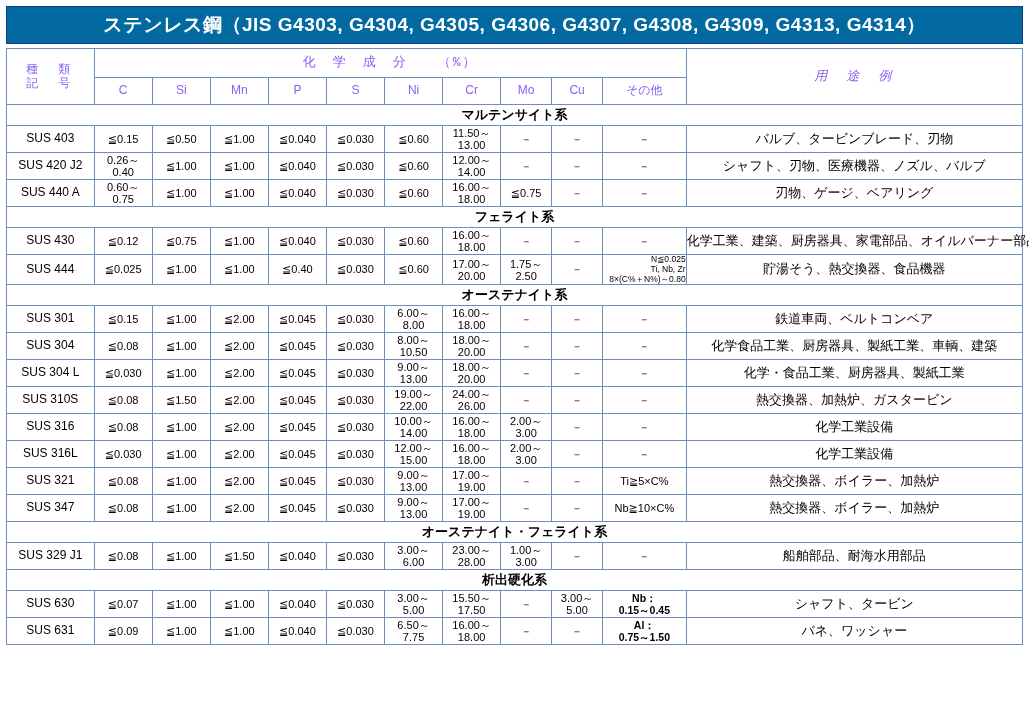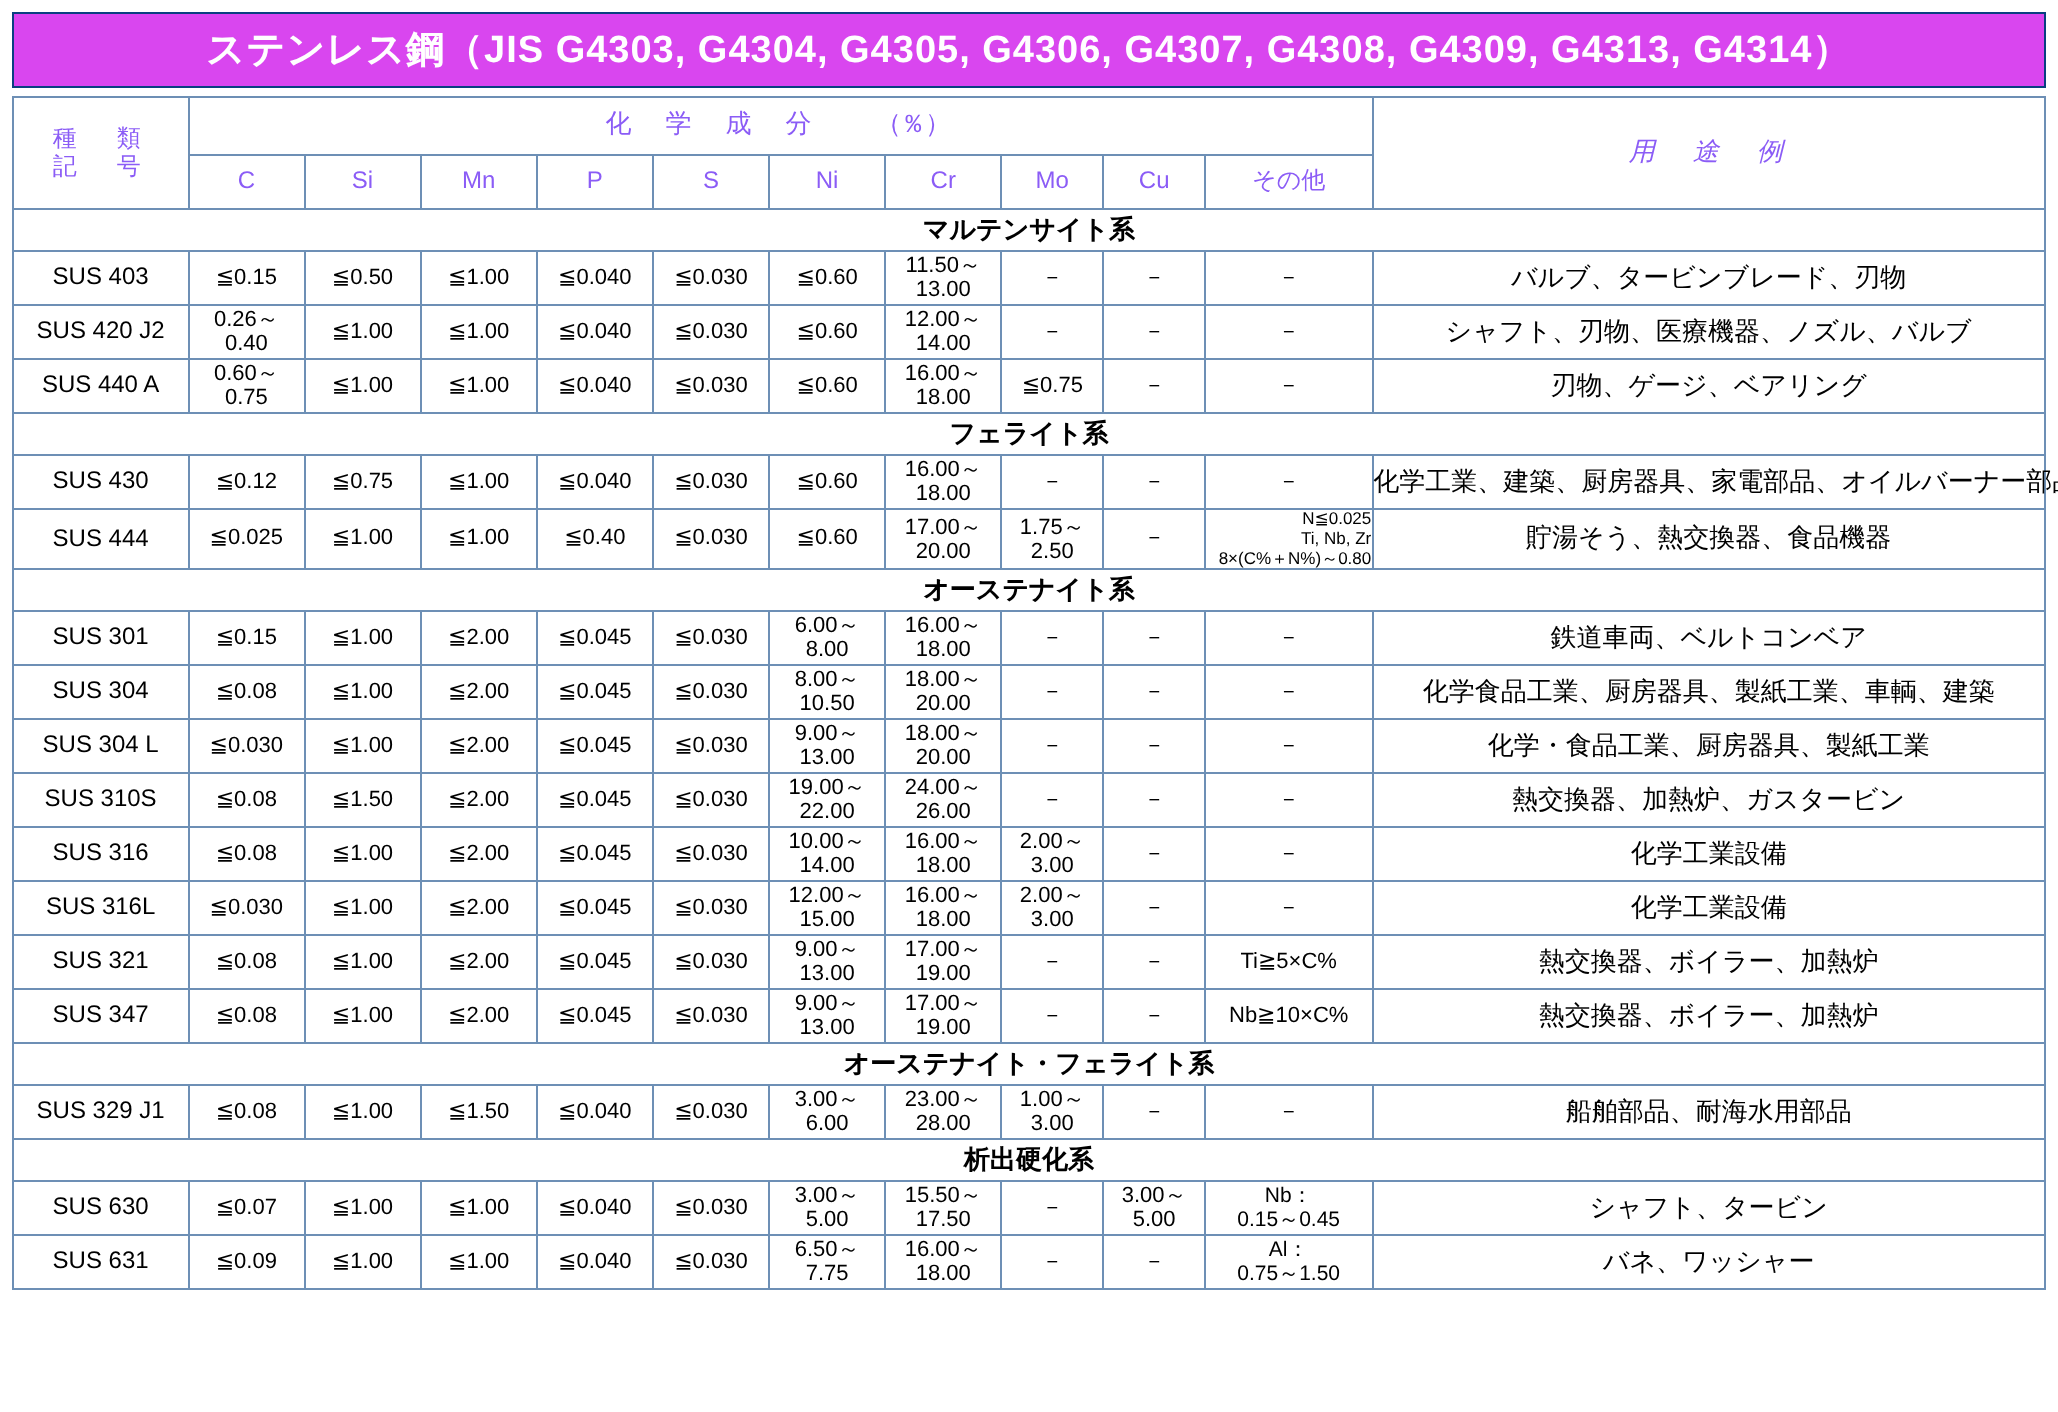--- a/index.html
+++ b/index.html
@@ -17,21 +17,21 @@
   .page {
     width: 1029px;
     height: 706px;
     position: relative;
     box-sizing: border-box;
     padding: 0;
   }
   .title-bar {
     margin: 6px 6px 4px 6px;
     height: 36px;
-    background: #d946ef;
+    background: #0369a1;
     border: 1px solid #0a3f80;
     display: flex;
     align-items: center;
     justify-content: center;
   }
   .title-bar .title-text {
     color: #ffffff;
     font-size: 19px;
     font-weight: bold;
     letter-spacing: 0.5px;
@@ -121,21 +121,21 @@
     line-height: 1.1;
   }
   td.val.small {
     font-size: 8.5px;
     line-height: 1.15;
   }
   td.val.small .ln { display: block; text-align: right; }
   td.other-lr {
     font-size: 10.5px;
   }
-  td.other-lr .ln { display:block; line-height:1.15; }
+  td.other-lr .ln { display:block; line-height:1.15;font-weight:bold; }
   
   col.c-name { width: 86px; }
   col.c-el   { width: 57px; }
   col.c-ni   { width: 57px; }
   col.c-cr   { width: 57px; }
   col.c-mo   { width: 50px; }
   col.c-cu   { width: 50px; }
   col.c-oth  { width: 82px; }
   col.c-use  { width: 330px; }
 </style>

